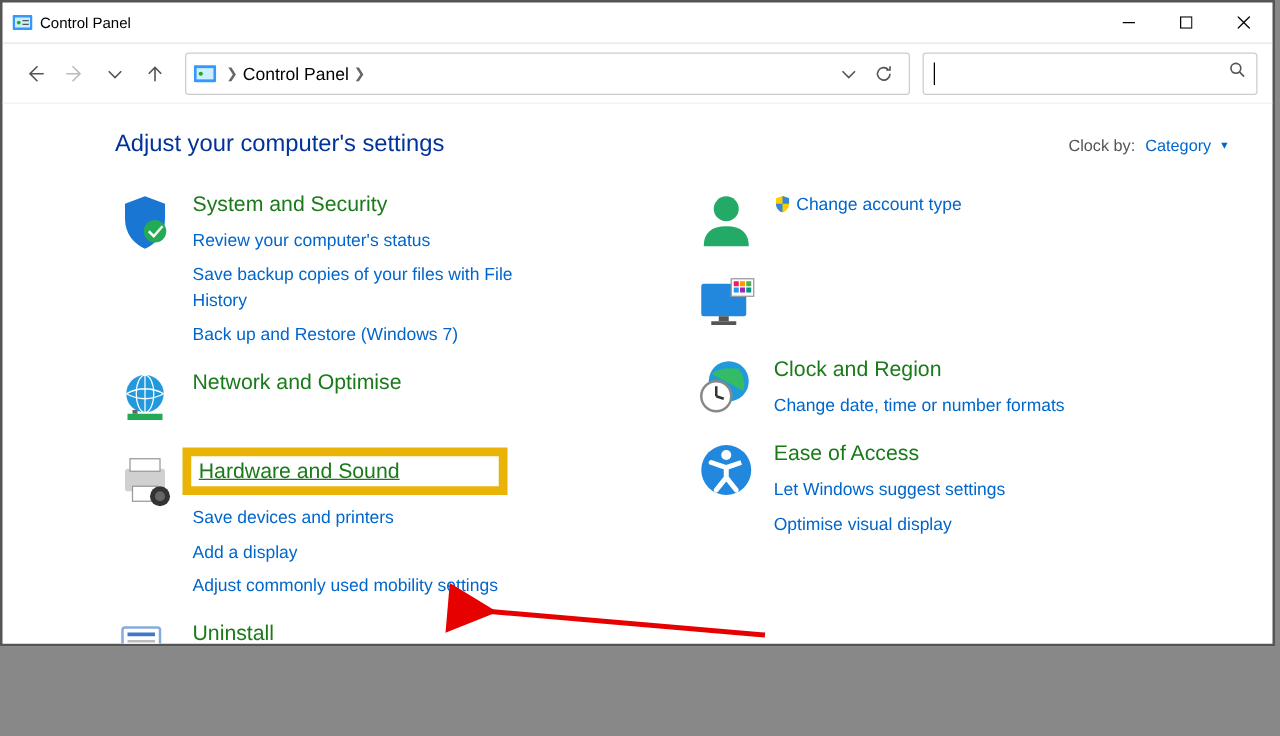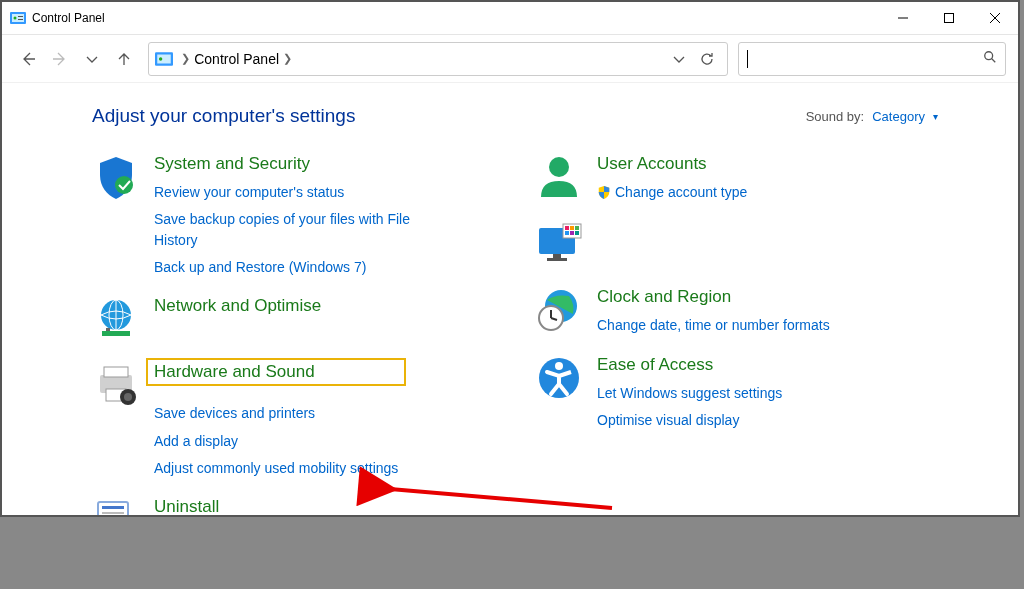--- a/index.html
+++ b/index.html
@@ -32,33 +32,33 @@
   .address .cp-icon{width:18px;height:18px;margin-right:4px;display:flex;align-items:center;justify-content:center;}
   .address .sep{color:#666;font-size:11px;margin:0 4px;}
   .address .crumb{font-size:14px;color:#000;}
   .address .spacer{flex:1;}
   .search{width:250px;height:32px;border:1px solid var(--border);border-radius:3px;display:flex;align-items:center;padding:0 8px;}
   .search .caret{width:1px;height:18px;background:#000;animation:blink 1s steps(1) infinite;}
   @keyframes blink{50%{opacity:0;}}
   .search .sflex{flex:1;}
   .search svg{width:14px;height:14px;color:#555;}
   
-  .body{flex:1;padding:22px 80px 10px 90px;position:relative;overflow:hidden;}
+  .body{flex:1;padding:22px 36px 10px 90px;position:relative;overflow:hidden;}
   .header-row{display:flex;align-items:center;margin-bottom:26px;}
   .page-title{font-size:19px;color:var(--title-blue);font-weight:400;}
   .viewby{margin-left:auto;font-size:13px;color:#555;display:flex;align-items:center;gap:8px;}
   .viewby .cat{color:var(--link-blue);}
   .viewby .chev{font-size:10px;color:var(--link-blue);}
   .grid{display:flex;gap:40px;}
   .col{flex:1;display:flex;flex-direction:column;gap:18px;}
   .item{display:flex;gap:14px;}
   .icon48{width:48px;height:48px;flex-shrink:0;display:flex;align-items:center;justify-content:center;}
   .info{display:flex;flex-direction:column;gap:7px;}
   .cat-title{font-size:17px;color:var(--heading-green);line-height:1.3;cursor:pointer;}
-  .cat-title.highlight{border:2px solid #eab308;padding:1px 6px;margin:-3px -8px 10px -8px;}
+  .cat-title.highlight{border:7px solid #eab308;padding:1px 6px;margin:-3px -8px 0 -8px;text-decoration:underline;}
   .sublink{font-size:14px;color:var(--link-blue);line-height:1.45;cursor:pointer;max-width:300px;}
   .sublink-row{display:flex;align-items:center;gap:4px;}
   .shield-mini{width:14px;height:14px;}
   
   .arrow-overlay{position:absolute;left:380px;top:398px;pointer-events:none;}
   .arrow-overlay svg{overflow:visible;}
 </style>
 </head>
 <body>
 
@@ -146,21 +146,21 @@
             <circle cx="6.5" cy="6.5" r="4.5" fill="none" stroke="currentColor" stroke-width="1.5"></circle>
             <line x1="10" y1="10" x2="14" y2="14" stroke="currentColor" stroke-width="1.5"></line>
           </svg></span>
     </div>
   </div>
 
   <div class="body">
     <div class="header-row">
       <div class="page-title">Adjust your computer's settings</div>
       <div class="viewby">
-        <span>Sound by:</span>
+        <span>Clock by:</span>
         <span class="cat">Category</span>
         <span class="chev">▾</span>
       </div>
     </div>
 
     <div class="grid">
 
       <div class="col">
 
         <div class="item">
@@ -233,21 +233,20 @@
       <div class="col">
 
         <div class="item">
           <span class="icon48">
             <svg viewBox="0 0 48 48">
                 <circle cx="24" cy="14" r="10" fill="#22aa66"></circle>
                 <path d="M6 44 Q6 28 24 28 Q42 28 42 44 Z" fill="#22aa66"></path>
               </svg>
           </span>
           <div class="info">
-            <span class="cat-title">User Accounts</span>
             <div class="sublink-row">
               <span class="shield-mini">
                 <svg viewBox="0 0 16 16">
                     <path d="M8 1 L14 3 V8 C14 12 11 15 8 16 C5 15 2 12 2 8 V3 Z" fill="#ffcc00"></path>
                     <path d="M8 1 L14 3 V8 H8 Z" fill="#3388dd"></path>
                     <path d="M8 8 V16 C5 15 2 12 2 8 Z" fill="#3388dd"></path>
                   </svg>
               </span>
               <span class="sublink">Change account type</span>
             </div>

